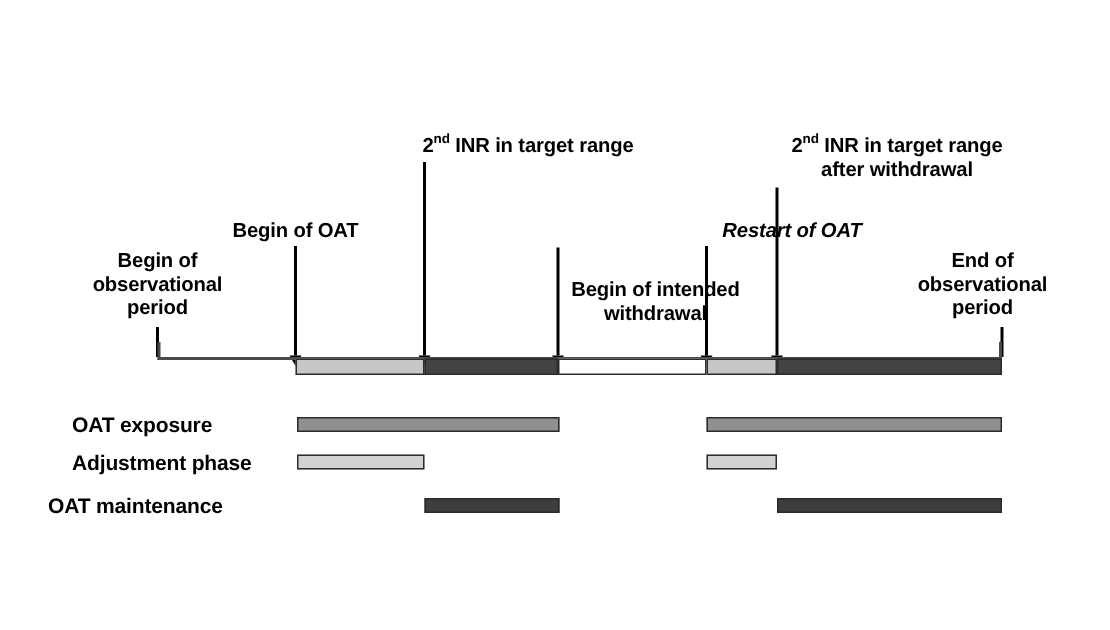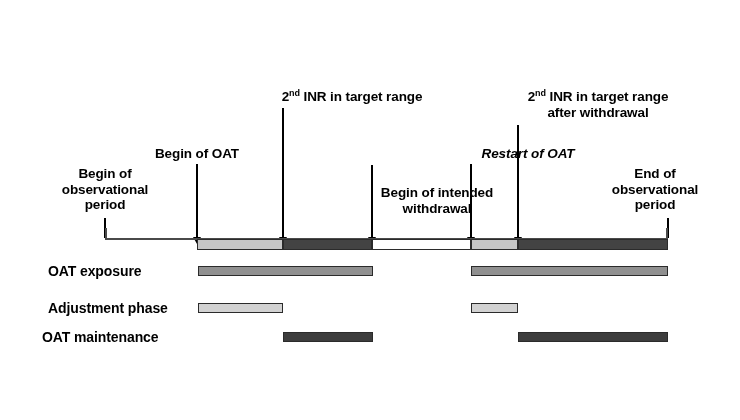--- a/index.html
+++ b/index.html
@@ -105,30 +105,30 @@
 
   <div id="segments-layer">
       <div class="seg light" style="left: 197px; top: 239px; width: 86px;"></div>
       <div class="seg dark" style="left: 283px; top: 239px; width: 89px;"></div>
       <div class="seg white" style="left: 372px; top: 239px; width: 99px;"></div>
       <div class="seg light" style="left: 471px; top: 239px; width: 47px;"></div>
       <div class="seg dark" style="left: 518px; top: 239px; width: 150px;"></div>
     </div>
 
   <div id="legend-layer">
-      <div class="legrow" style="top: 260px;">
+      <div class="legrow" style="top: 272px;">
         <div class="legtxt" style="left: 48px;">OAT exposure</div>
         <div class="legbar exposure" style="left: 198px; width: 175px;"></div>
         <div class="legbar exposure" style="left: 471px; width: 197px;"></div>
       </div>
       <div class="legrow" style="top: 297px;">
         <div class="legtxt" style="left: 48px;">Adjustment phase</div>
         <div class="legbar adjust" style="left: 198px; width: 85px;"></div>
         <div class="legbar adjust" style="left: 471px; width: 47px;"></div>
       </div>
       <div class="legrow" style="top: 326px;">
-        <div class="legtxt" style="left: 42px;">OAT maintenance</div>
+        <div class="legtxt" style="left: 32px;">OAT maintenance</div>
         <div class="legbar maint" style="left: 283px; width: 90px;"></div>
         <div class="legbar maint" style="left: 518px; width: 150px;"></div>
       </div>
     </div>
 
 </div>
 
 </body></html>

